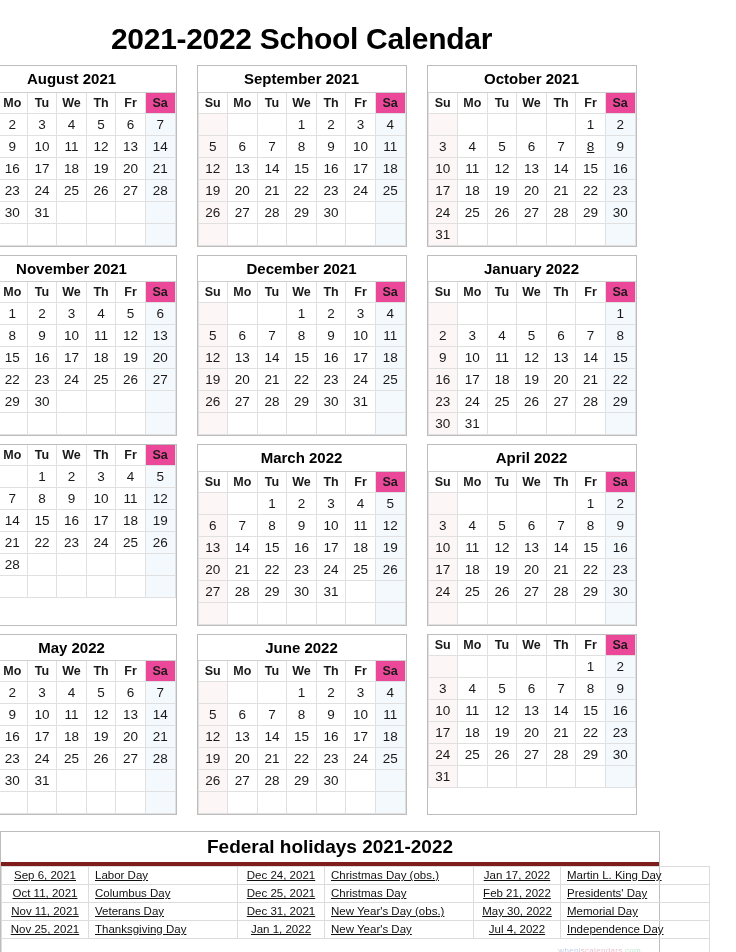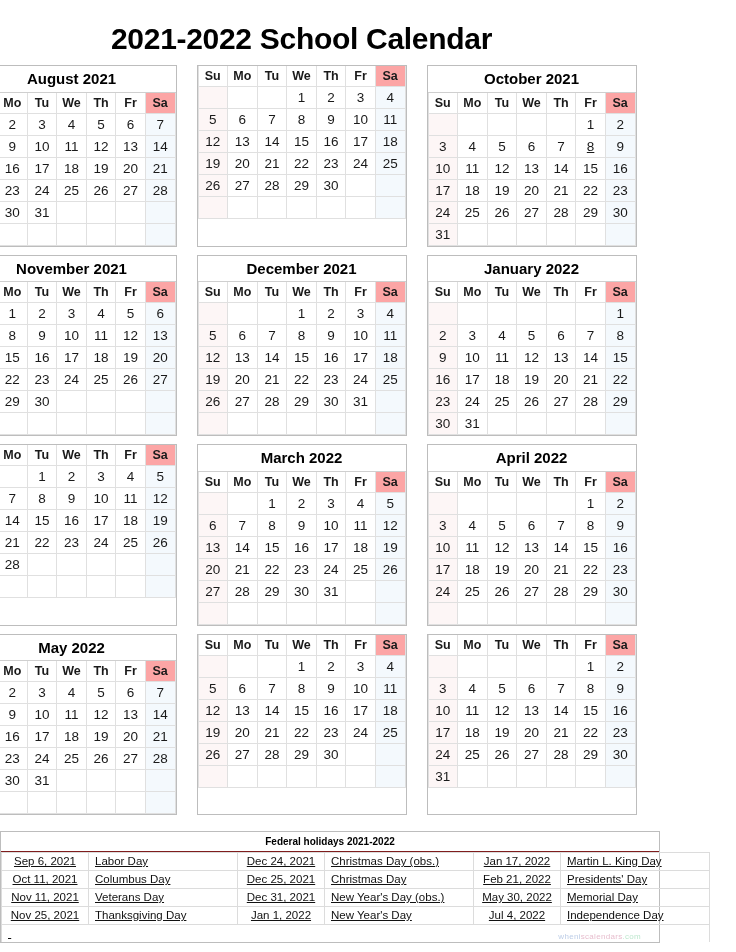--- a/index.html
+++ b/index.html
@@ -75,42 +75,42 @@
     font-weight: bold;
     height: 20px;
     line-height: 20px;
     border-top: none;
   }
   table.month td {
     font-weight: normal;
     font-size: 13.5px;
   }
   th.dow-sun { color: #b01020; }
-  th.dow-sat { color: #1b77c4; background: #fca5a5; }
+  th.dow-sat { color: #1b77c4; background: #ec4899; }
   td.col-sun { color: #b01020; font-weight: bold; background: #fdf6f6; }
   td.col-sat { color: #1b77c4; font-weight: bold; background: #f4f9fd; }
   td.holiday { color: #c3121f; font-weight: bold; }
   td.linkday { color: #3b34c8; text-decoration: underline; }
   td.empty { color: transparent; }
 
   
   .holidays-wrap {
     width: 660px;
     margin: 10px auto 0 auto;
     border: 1px solid #bdbdbd;
     box-sizing: border-box;
     background: #fff;
     position: relative;
   }
   .holidays-title {
     text-align: center;
-    font-size: 10px;
+    font-size: 19px;
     font-weight: bold;
     padding: 4px 0 4px 0;
-    border-bottom: 1px solid #7f1d1d;
+    border-bottom: 4px solid #7f1d1d;
   }
   table.holidays {
     border-collapse: collapse;
     width: 100%;
     table-layout: fixed;
   }
   table.holidays td {
     border: 1px solid #dcdcdc;
     font-size: 11.5px;
     height: 17px;
@@ -218,20 +218,21 @@
               <td class="empty">&nbsp;</td>
               <td class="empty">&nbsp;</td>
               <td class="empty">&nbsp;</td>
               <td class="empty">&nbsp;</td>
               <td class="col-sat empty">&nbsp;</td>
             </tr>
           </tbody>
         </table>
       </div>
       <div class="month-card">
+        <div class="month-name">September 2021</div>
         <table class="month">
           <thead>
             <tr>
               <th class="dow-sun">Su</th>
               <th class="">Mo</th>
               <th class="">Tu</th>
               <th class="">We</th>
               <th class="">Th</th>
               <th class="">Fr</th>
               <th class="dow-sat">Sa</th>
@@ -864,20 +865,21 @@
               <td class="empty">&nbsp;</td>
               <td class="empty">&nbsp;</td>
               <td class="empty">&nbsp;</td>
               <td class="empty">&nbsp;</td>
               <td class="col-sat empty">&nbsp;</td>
             </tr>
           </tbody>
         </table>
       </div>
       <div class="month-card">
+        <div class="month-name">June 2022</div>
         <table class="month">
           <thead>
             <tr>
               <th class="dow-sun">Su</th>
               <th class="">Mo</th>
               <th class="">Tu</th>
               <th class="">We</th>
               <th class="">Th</th>
               <th class="">Fr</th>
               <th class="dow-sat">Sa</th>

